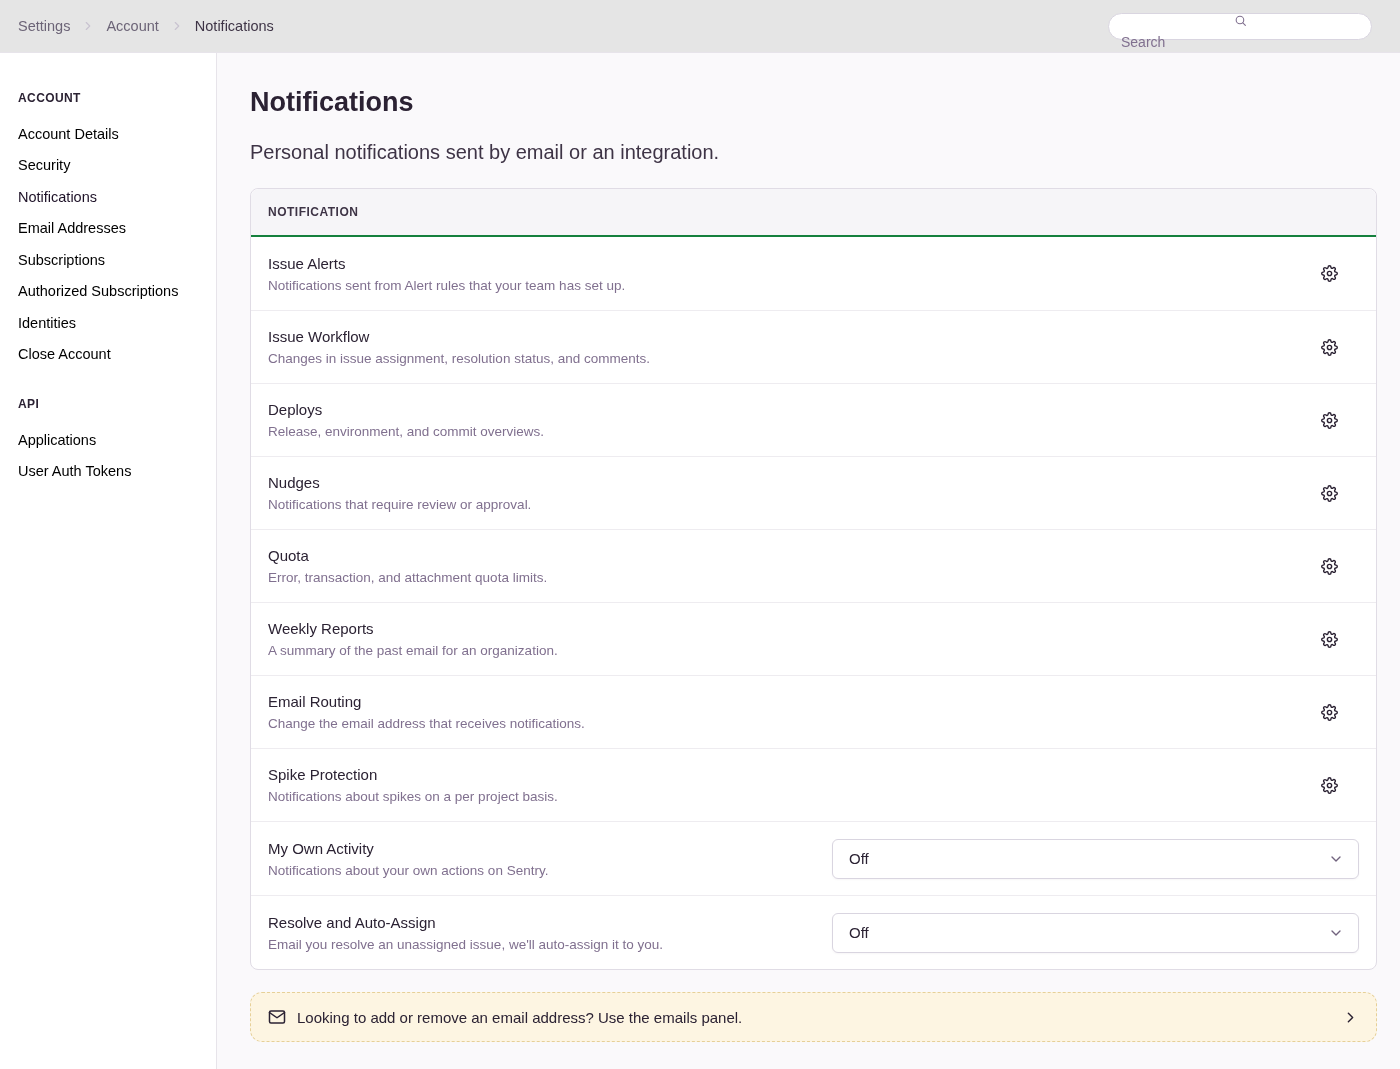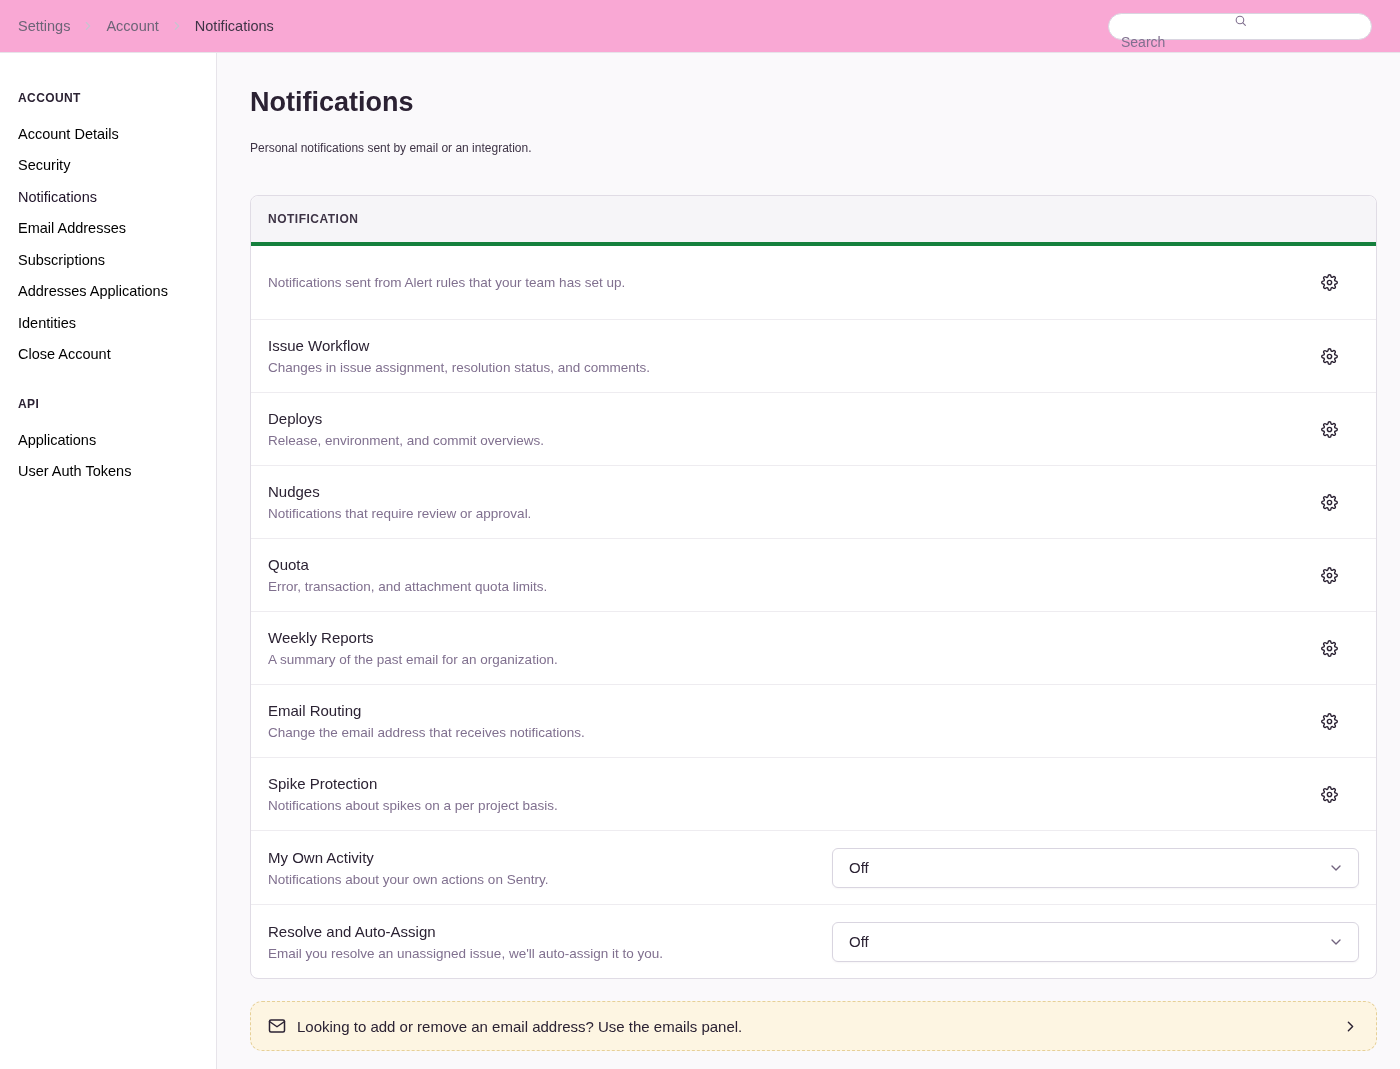--- a/index.html
+++ b/index.html
@@ -8,21 +8,21 @@
     font-family: "Liberation Sans", "DejaVu Sans", sans-serif;
     background: #faf9fb;
     color: #2b2233;
     overflow: hidden;
   }
   .page { width: 1400px; height: 1069px; display: flex; flex-direction: column; }
 
   
   .topbar {
     height: 53px; flex: 0 0 53px;
-    background: #f9a8d4;
+    background: #e5e5e5;
     border-bottom: 1px solid #e7e4ea;
     display: flex; align-items: center; justify-content: space-between;
     padding: 0 28px 0 18px;
   }
   .breadcrumb { display: flex; align-items: center; gap: 11px; font-size: 14.5px; }
   .breadcrumb .crumb { color: #6c6477; cursor: pointer; }
   .breadcrumb .crumb.current { color: #3e3446; }
   .crumb-sep { color: #c9c3d0; display: flex; align-items: center; }
   .crumb-sep svg { width: 14px; height: 14px; }
 
@@ -60,31 +60,31 @@
     cursor: pointer;
   }
   .side-item.active { color: #1d1127; font-weight: 500; }
 
   .main {
     flex: 1; min-width: 0;
     background: #faf9fb;
     padding: 34px 23px 0 33px;
   }
   .page-title { font-size: 27px; font-weight: 700; color: #2b2233; margin-bottom: 23px; }
-  .page-subtitle { font-size: 12px; color: #3e3446; margin-bottom: 40px; }
+  .page-subtitle { font-size: 20px; color: #3e3446; margin-bottom: 24px; }
 
   
   .panel {
     background: #ffffff;
     border: 1px solid #e0dce5;
     border-radius: 8px;
   }
   .panel-header {
     background: #f6f5f8;
-    border-bottom: 4px solid #15803d;
+    border-bottom: 2px solid #15803d;
     border-radius: 8px 8px 0 0;
     padding: 16px 17px;
     font-size: 12px; font-weight: 700; letter-spacing: .5px;
     color: #3e3446;
   }
   .row {
     display: flex; align-items: center; justify-content: space-between;
     padding: 14px 17px;
     min-height: 73px;
   }
@@ -162,40 +162,41 @@
   <div class="body">
 
     <div class="sidebar">
       <div class="side-section">
         <div class="side-label">ACCOUNT</div>
         <div class="side-item">Account Details</div>
         <div class="side-item">Security</div>
         <div class="side-item active">Notifications</div>
         <div class="side-item">Email Addresses</div>
         <div class="side-item">Subscriptions</div>
-        <div class="side-item">Addresses Applications</div>
+        <div class="side-item">Authorized Subscriptions</div>
         <div class="side-item">Identities</div>
         <div class="side-item">Close Account</div>
       </div>
       <div class="side-section">
         <div class="side-label">API</div>
         <div class="side-item">Applications</div>
         <div class="side-item">User Auth Tokens</div>
       </div>
     </div>
 
     <div class="main">
       <div class="page-title">Notifications</div>
       <div class="page-subtitle">Personal notifications sent by email or an integration.</div>
 
       <div class="panel">
         <div class="panel-header">NOTIFICATION</div>
 
         <div class="row">
           <div>
+            <div class="row-title">Issue Alerts</div>
             <div class="row-desc">Notifications sent from Alert rules that your team has set up.</div>
           </div>
           <button class="gear-btn">
             <svg viewBox="0 0 24 24" fill="none" stroke="currentColor" stroke-width="2" stroke-linecap="round" stroke-linejoin="round">
                 <circle cx="12" cy="12" r="3"></circle>
                 <path d="M19.4 15a1.65 1.65 0 0 0 .33 1.82l.06.06a2 2 0 0 1 0 2.83 2 2 0 0 1-2.83 0l-.06-.06a1.65 1.65 0 0 0-1.82-.33 1.65 1.65 0 0 0-1 1.51V21a2 2 0 0 1-2 2 2 2 0 0 1-2-2v-.09A1.65 1.65 0 0 0 9 19.4a1.65 1.65 0 0 0-1.82.33l-.06.06a2 2 0 0 1-2.83 0 2 2 0 0 1 0-2.83l.06-.06a1.65 1.65 0 0 0 .33-1.82 1.65 1.65 0 0 0-1.51-1H3a2 2 0 0 1-2-2 2 2 0 0 1 2-2h.09A1.65 1.65 0 0 0 4.6 9a1.65 1.65 0 0 0-.33-1.82l-.06-.06a2 2 0 0 1 0-2.83 2 2 0 0 1 2.83 0l.06.06a1.65 1.65 0 0 0 1.82.33H9a1.65 1.65 0 0 0 1-1.51V3a2 2 0 0 1 2-2 2 2 0 0 1 2 2v.09a1.65 1.65 0 0 0 1 1.51 1.65 1.65 0 0 0 1.82-.33l.06-.06a2 2 0 0 1 2.83 0 2 2 0 0 1 0 2.83l-.06.06a1.65 1.65 0 0 0-.33 1.82V9a1.65 1.65 0 0 0 1.51 1H21a2 2 0 0 1 2 2 2 2 0 0 1-2 2h-.09a1.65 1.65 0 0 0-1.51 1z"></path>
               </svg>
           </button>
         </div>
 

